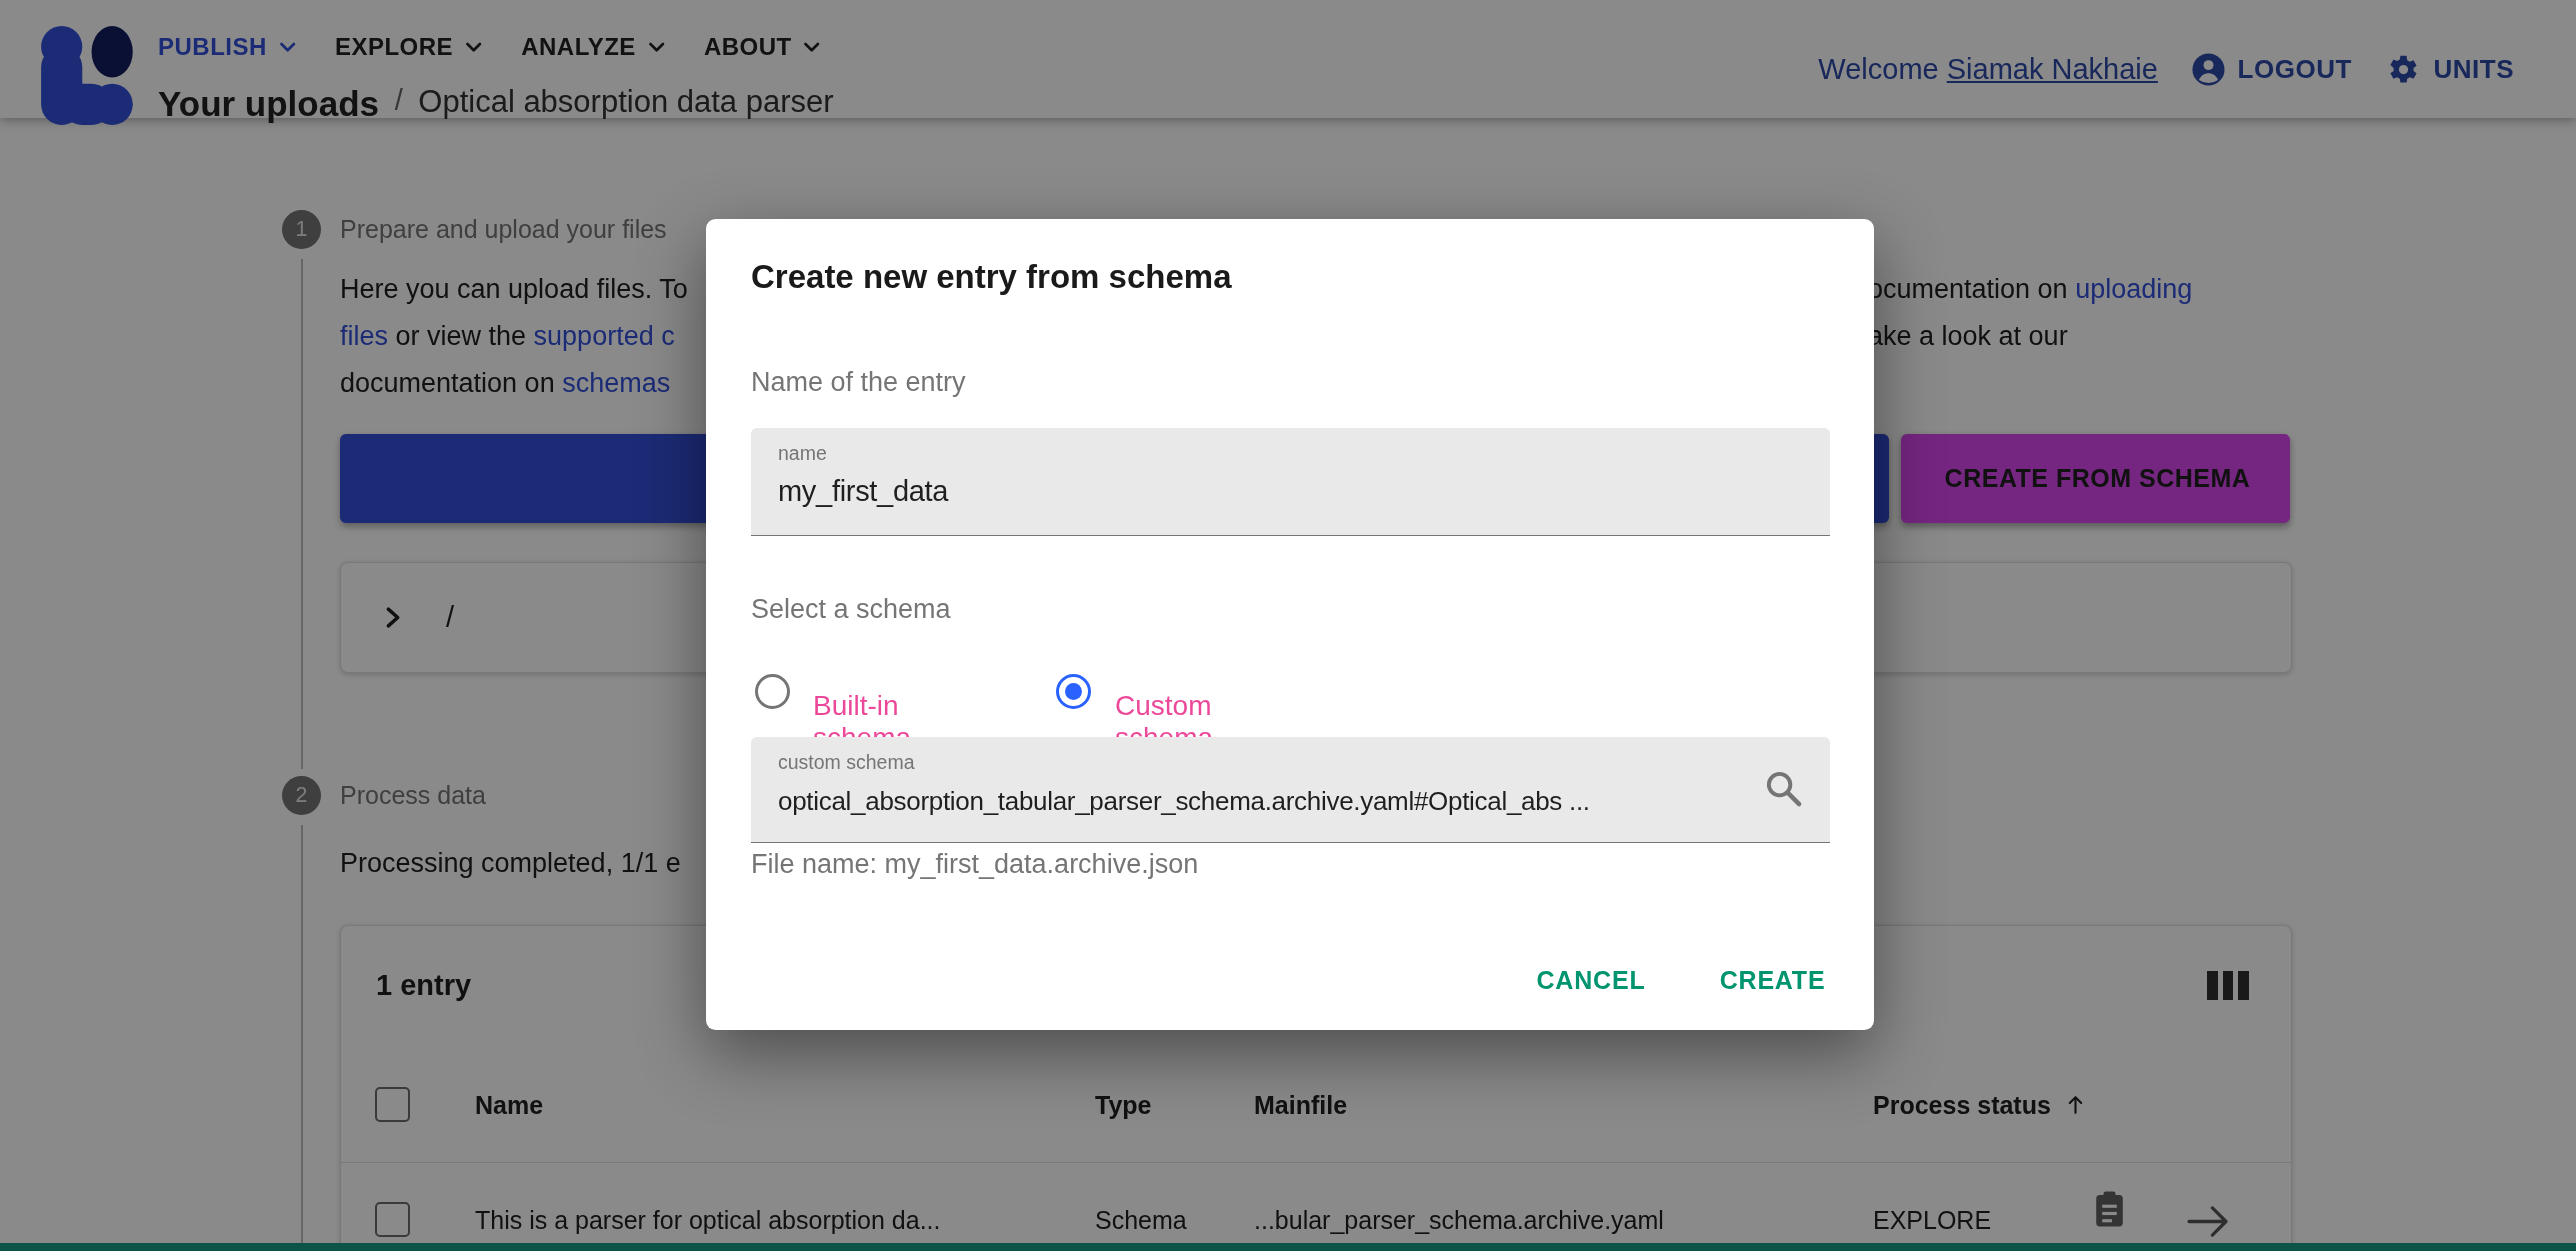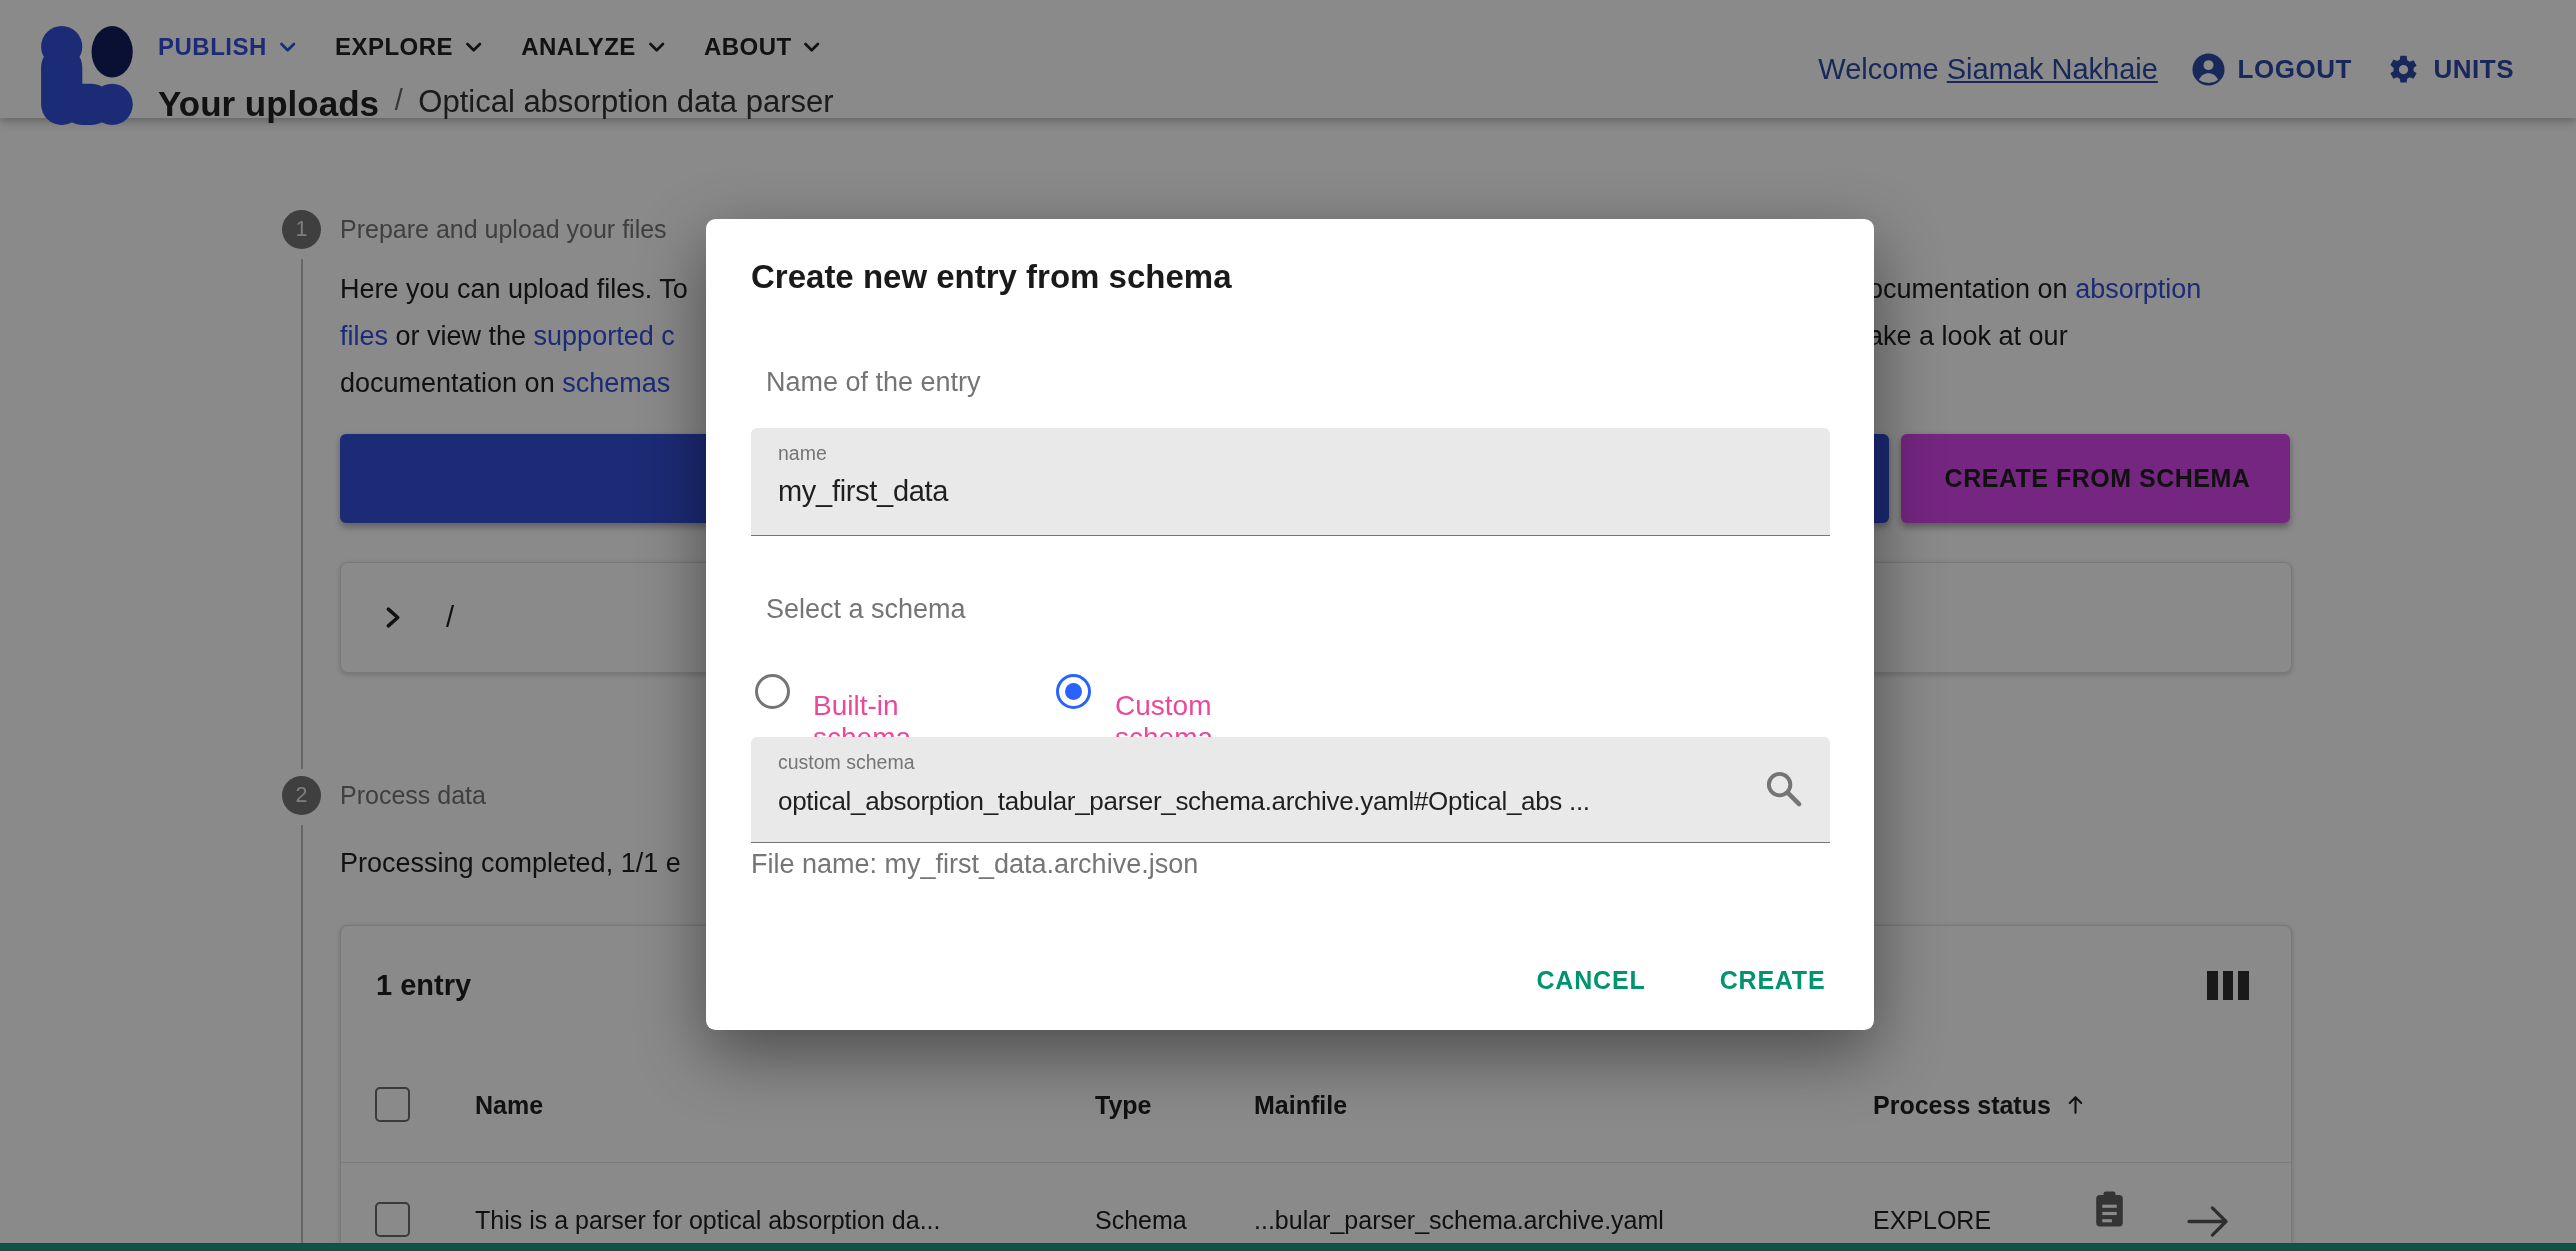--- a/index.html
+++ b/index.html
@@ -56,21 +56,21 @@
   .sort-ico{width:25px;height:25px;vertical-align:-2.9px;margin-left:11.7px;}
   .row-arrow{position:absolute;left:1846px;top:278px;width:43px;height:35px;cursor:pointer;}
   .clip-ico{position:absolute;left:1754px;top:265px;width:29px;height:37px;}
   #footer-strip{position:absolute;left:0;bottom:0;width:2576px;height:7.8px;background:#1A9B82;}
 
   
   #overlay{position:absolute;inset:0;background:rgba(0,0,0,.46);z-index:5;}
   #modal{position:absolute;left:706px;top:219px;width:1168px;height:811px;background:#fff;
          border-radius:9.7px;box-shadow:0 23px 68px rgba(0,0,0,.45);z-index:10;}
   .m-title{position:absolute;left:45px;top:39px;font-size:33px;font-weight:bold;color:#1a1a1a;}
-  .m-section{position:absolute;font-size:27px;color:#757575;margin-left:15px;}
+  .m-section{position:absolute;font-size:27px;color:#757575;}
   .field{position:absolute;left:45px;width:1079px;background:#e9e9e9;border-radius:5.8px 5.8px 0 0;
          border-bottom:1.9px solid #757575;cursor:text;overflow:hidden;}
   .f-label{position:absolute;left:27px;top:13.6px;font-size:19.5px;color:#757575;}
   .f-value{position:absolute;left:27px;font-size:28px;color:#1f1f1f;letter-spacing:-0.3px;}
   .radio-row{position:absolute;left:45px;top:455px;height:43px;}
   .radio{position:absolute;border-radius:50%;cursor:pointer;}
   .radio.off{width:29px;height:29px;border:3.9px solid #757575;}
   .radio.on{width:29px;height:29px;border:3.9px solid #2962FF;}
   .radio.on::after{content:"";position:absolute;left:5.8px;top:5.8px;width:17.5px;height:17.5px;
                    border-radius:50%;background:#2962FF;}
@@ -89,21 +89,21 @@
   <div id="page">
 
     <div class="step-circle abs" style="left:282px;top:210px;">1</div>
     <div class="step-label abs" style="left:340px;top:210px;">Prepare and upload your files</div>
     <div class="connector" style="left:301px;top:259px;height:510px;"></div>
     <div class="connector" style="left:301px;top:825px;height:426px;"></div>
 
     <div class="ptext abs" style="left:340px;top:274px;">Here you can upload files. To</div>
     <div class="ptext abs" style="left:340px;top:321px;"><a>files</a><span> or view the </span><a>supported c</a></div>
     <div class="ptext abs" style="left:340px;top:368px;"><span>documentation on </span><a>schemas</a></div>
-    <div class="ptext abs" style="left:1868px;top:274px;"><span>ocumentation on </span><a>absorption</a></div>
+    <div class="ptext abs" style="left:1868px;top:274px;"><span>ocumentation on </span><a>uploading</a></div>
     <div class="ptext abs" style="left:1868px;top:321px;">ake a look at our</div>
 
     <button id="upload-btn"></button>
 
     <button id="schema-btn">CREATE FROM SCHEMA</button>
 
     <div class="card" id="browser-card">
       <div class="browser-row">
         <svg class="gt" viewBox="0 0 24 24">
             <path d="M8 4l9 8-9 8" fill="none" stroke="#212121" stroke-width="3.4" stroke-linecap="round" stroke-linejoin="round"></path>

